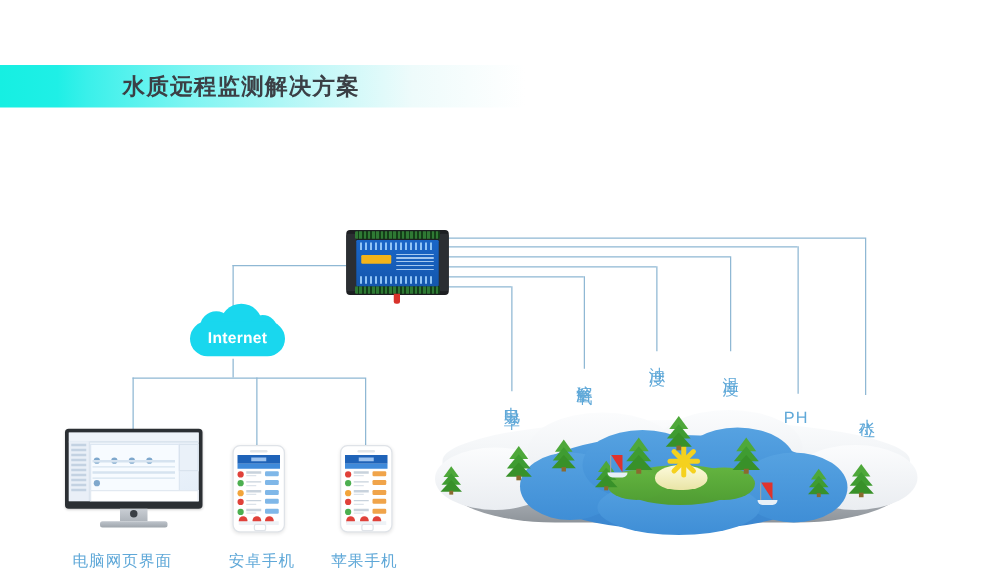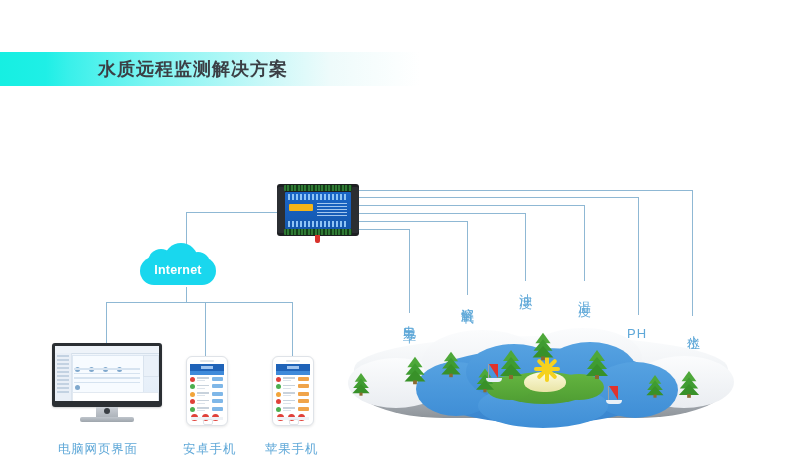--- a/index.html
+++ b/index.html
@@ -44,21 +44,21 @@
     letter-spacing: 0.4px;
   }
 
   
   .ln { position: absolute; background: #8fb8d4; }
   .lnh { height: 1px; }
   .lnv { width: 1px; }
 
   
   .cloud-wrap {
-    position: absolute; left: 140px; top: 203px;
+    position: absolute; left: 152px; top: 203px;
     width: 76px; height: 44px; text-decoration: underline;
   }
   .cloud-body {
     position: absolute; left: 0; top: 14px;
     width: 76px; height: 28px;
     background: #19d7ee; border-radius: 14px;
   }
   .cloud-b1 {
     position: absolute; left: 8px; top: 6px;
     width: 26px; height: 26px; border-radius: 50%;

